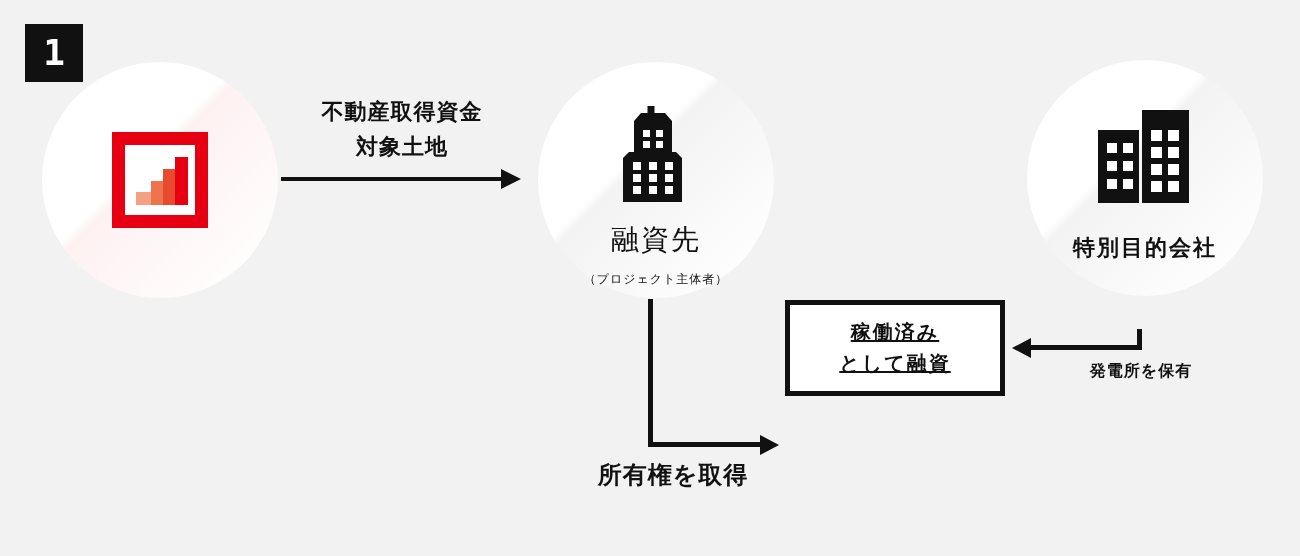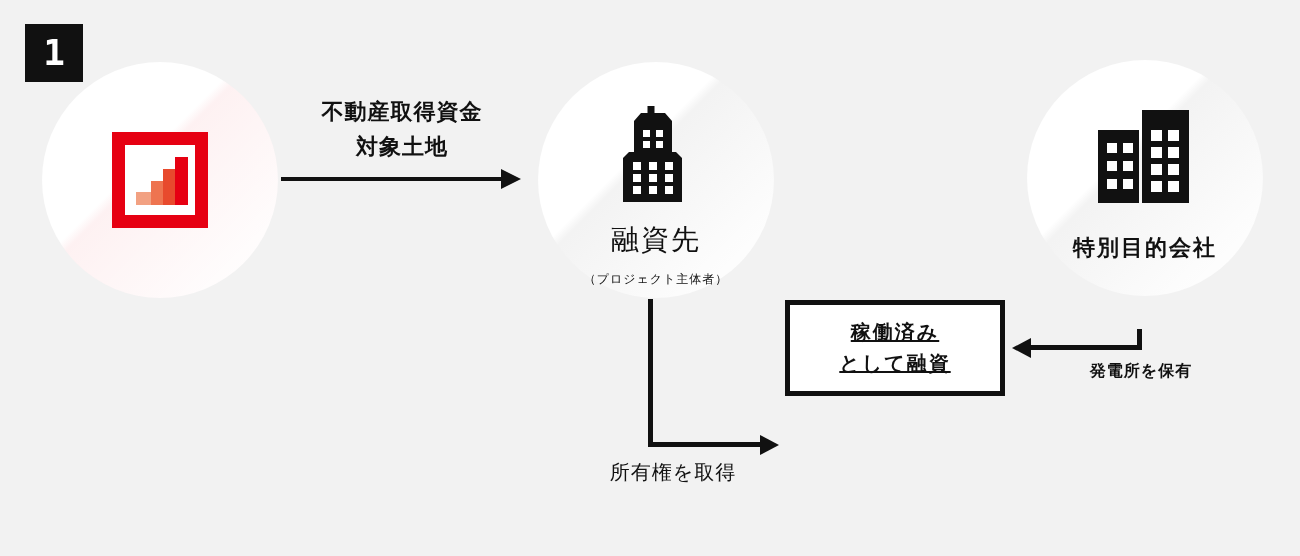--- a/index.html
+++ b/index.html
@@ -44,21 +44,21 @@
 
   
   .label{position:absolute;text-align:center;color:var(--ink);}
   .loan-label{left:277px;top:94px;width:250px;font-size:22px;font-weight:700;line-height:35px;letter-spacing:1px;}
   .borrower-name{left:536px;top:224px;width:240px;font-size:28px;font-weight:400;line-height:32px;letter-spacing:2px;}
   .borrower-sub{left:506px;top:266px;width:300px;font-size:12px;font-weight:400;line-height:26px;letter-spacing:1px;}
   .spc-block{left:1008px;top:221px;width:274px;}
   .spc-desc{font-size:19px;font-weight:700;line-height:31px;letter-spacing:1px;}
   .spc-name{font-size:22px;font-weight:700;line-height:34px;letter-spacing:2px;margin-top:10px;}
   .own-label{left:1041px;top:361px;width:200px;font-size:16px;font-weight:700;letter-spacing:1px;}
-  .acquire-label{left:573px;top:459px;width:200px;font-size:20px;font-weight:400;letter-spacing:1px;}
+  .acquire-label{left:573px;top:459px;width:200px;font-size:24px;font-weight:700;letter-spacing:1px;}
 
   
   .dbox{position:absolute;left:785px;width:220px;background:#fff;border:5px solid var(--ink);
         display:flex;flex-direction:column;align-items:center;justify-content:center;
         font-size:20px;font-weight:700;line-height:31px;letter-spacing:2px;text-align:center;text-decoration:underline;}
   .box-plant{top:300px;height:96px;}
   .box-land{top:401px;height:94px;font-size:21px;letter-spacing:3px;}
 
   
   .line{position:absolute;background:var(--ink);}

